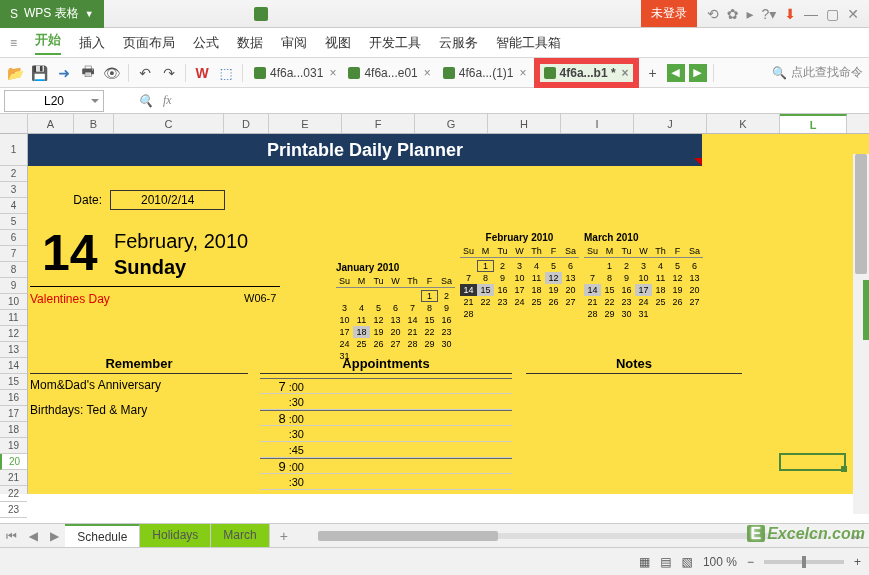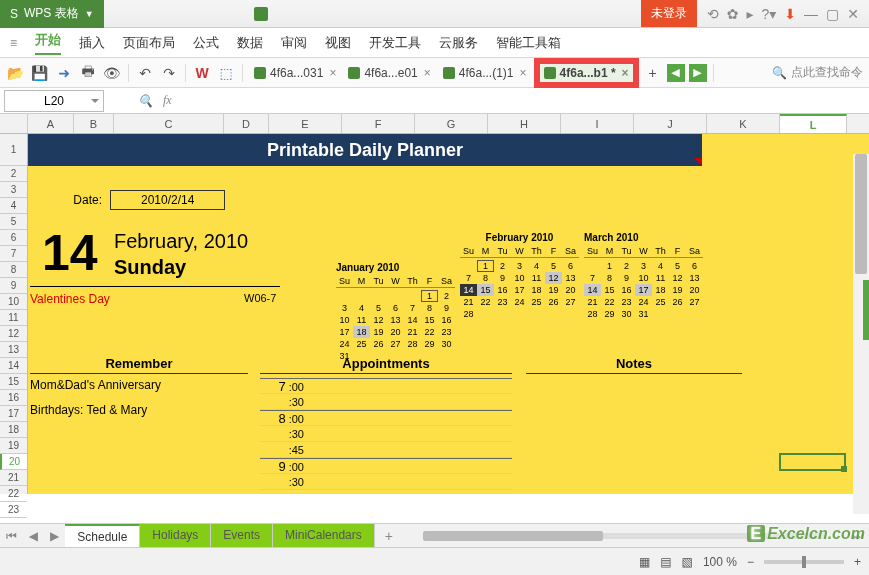--- a/index.html
+++ b/index.html
@@ -492,22 +492,21 @@
   </div>
 <div class="green-strip"></div>
 
 <div class="sheet-tabs">
   <span class="nav-arr">⏮</span>
   <span class="nav-arr">◀</span>
   <span class="nav-arr">▶</span>
   <div id="sheet-tabs" style="display:flex;">
       <div class="sheet-tab active">Schedule</div>
       <div class="sheet-tab">Holidays</div>
-      <div class="sheet-tab">Events</div>
-      <div class="sheet-tab">MiniCalendars</div>
+      <div class="sheet-tab">March</div>
     </div>
   <span class="sheet-add">+</span>
   <div class="h-scroll">
       <div class="track"></div>
       <div class="thumb"></div>
     </div>
   <span class="nav-arr">⏭</span>
 </div>
 
 <div class="status-bar">

